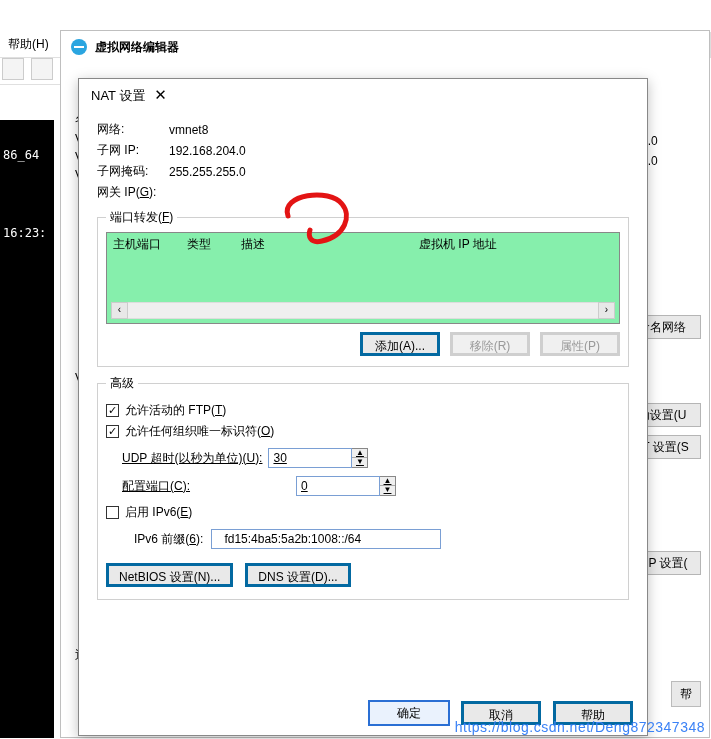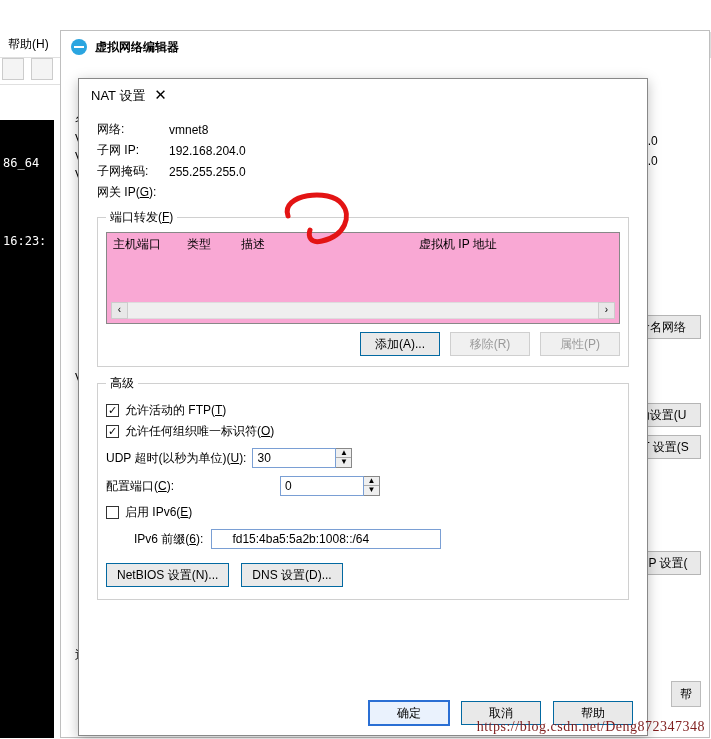--- a/index.html
+++ b/index.html
@@ -125,21 +125,21 @@
   }
 
   
   fieldset {
     border:1px solid #d0d0d0;
     margin:8px 0 4px 0;
     padding:6px 8px 10px 8px;
   }
   legend { padding:0 4px; }
   .pf-table {
-    border:1px solid #888; background:#f9a8d4;
+    border:1px solid #888; background:#86efac;
     height:92px; position:relative;
     margin-bottom:4px;
   }
   .pf-head {
     display:flex; height:22px; align-items:center;
     padding-left:6px; gap:0;
   }
   .pf-head .col { border-right:0; }
   .c-host{width:74px;} .c-type{width:54px;}
   .c-vm{width:200px;} .c-desc{flex:1;}
@@ -149,76 +149,76 @@
     display:flex; justify-content:space-between; align-items:center;
   }
   .pf-scroll .ar {
     width:17px;height:17px;border:1px solid #ccc;background:#e8e8e8;
     text-align:center;line-height:14px;font-size:10px;
   }
   .pf-scroll .track{flex:1;height:17px;border:1px solid #ddd;border-left:0;border-right:0;background:#efefef;}
   .btn-row { display:flex; justify-content:flex-end; gap:10px; margin-top:8px;}
   .btn {
     min-width:80px; height:24px;
-    background:#e9e9e9; border:1px solid #0369a1;
+    background:#e9e9e9; border:3px solid #0369a1;
     text-align:center; line-height:22px;
     padding:0 10px; cursor:pointer;
   }
   .btn.disabled { color:#9a9a9a; border-color:#cfcfcf; background:#f0f0f0; cursor:default;}
 
   
   .chk-row { display:flex; align-items:center; gap:6px; margin:4px 0;}
   .chk {
     width:13px;height:13px;border:1px solid #333;background:#fff;
     display:inline-flex;align-items:center;justify-content:center;
     font-size:11px;line-height:11px;
   }
   .chk.checked::after{content:"✓";}
 
-  .spin-wrap { display:flex; align-items:center; gap:6px; margin:8px 0;}
+  .spin-wrap { display:flex; align-items:center; gap:6px; margin:8px 16px;text-decoration:underline;}
   .spin-wrap .slbl{ }
   .spinbox { display:flex; }
   .spinbox input{
     width:84px;height:20px;border:1px solid #7a9fd4;
     padding:1px 4px;font-size:12px;
   }
   .spin-btns{display:flex;flex-direction:column;border:1px solid #888;border-left:0;}
   .spin-btns div{width:15px;height:9px;font-size:8px;text-align:center;line-height:8px;background:#efefef;border-bottom:1px solid #aaa;cursor:pointer;}
   .spin-btns div:last-child{border-bottom:0;}
 
   .ipv6-row{display:flex;align-items:center;gap:8px;margin:8px 0 4px 28px;}
   .ipv6-row input{
-    width:230px;height:20px;border:1px solid #7a9fd4;padding:1px 20px;font-size:12px;
+    width:230px;height:20px;border:1px solid #7a9fd4;padding:1px 12px;font-size:12px;
   }
 
   .sub-btn-row{display:flex;gap:12px;margin:14px 0 2px 0;}
 
   
   .nat-footer{
     position:absolute; right:14px; bottom:10px;
     display:flex; gap:12px;
   }
   .btn.primary{ border:1px solid #2a6fd4; background:#eaf2fd; outline:1px solid #2a6fd4;}
 
   .watermark{
     position:absolute; right:6px; bottom:4px;
-    color:#7f1d1d; font-size:14px; letter-spacing:.5px;
-    font-family:Liberation Serif, serif;
+    color:#3b82f6; font-size:14px; letter-spacing:.5px;
+    font-family:Liberation Sans, sans-serif;
   }
 </style>
 </head>
 <body>
 
 <div class="bg-layer bg-help-menu"><span>帮助(H)</span></div>
 <div class="bg-layer bg-toolbar">
   <span class="tb-btn"></span>
   <span class="tb-btn"></span>
 </div>
 <div class="bg-layer bg-black">
-  <div class="ln" style="margin-top:34px">86_64</div>
+  <div class="ln" style="margin-top:26px">86_64</div>
   <div class="ln" style="margin-top:60px">16:23:</div>
 </div>
 <div class="bg-layer bg-min-col"></div>
 
 <div class="vne-window">
   <div class="vne-title">
     <span class="vne-icon"></span>
     <span>虚拟网络编辑器</span>
   </div>
   <div class="vne-left-col">

